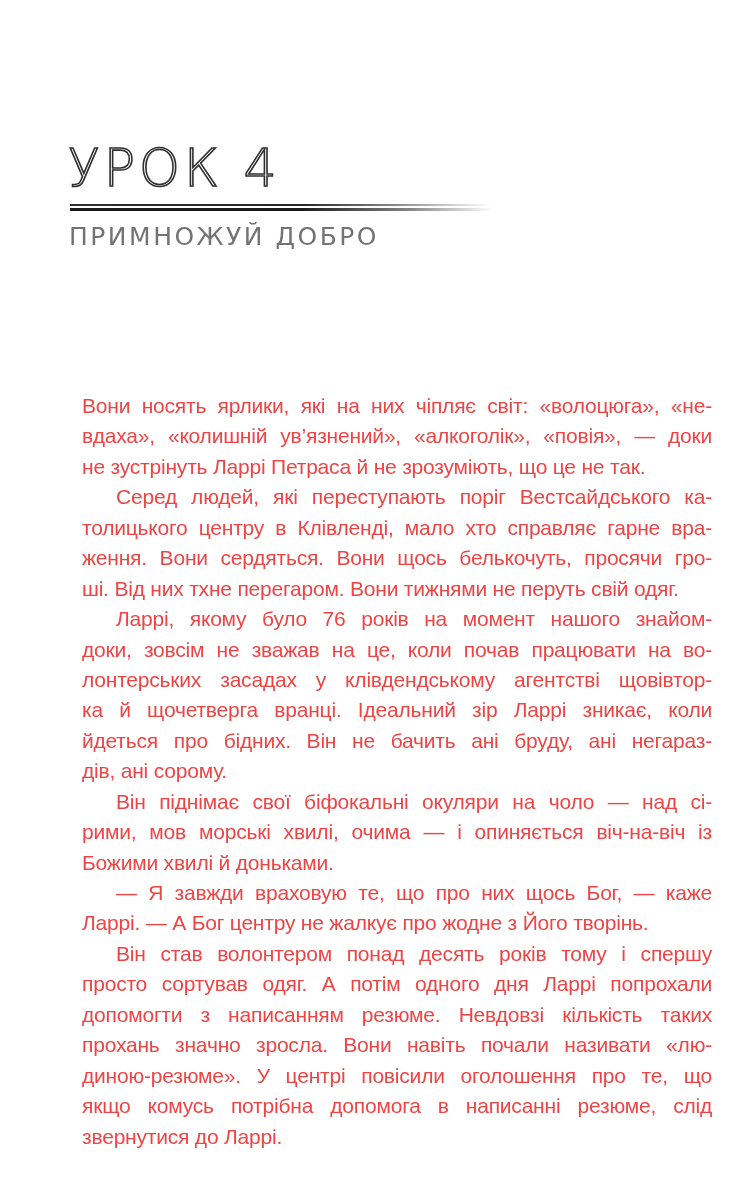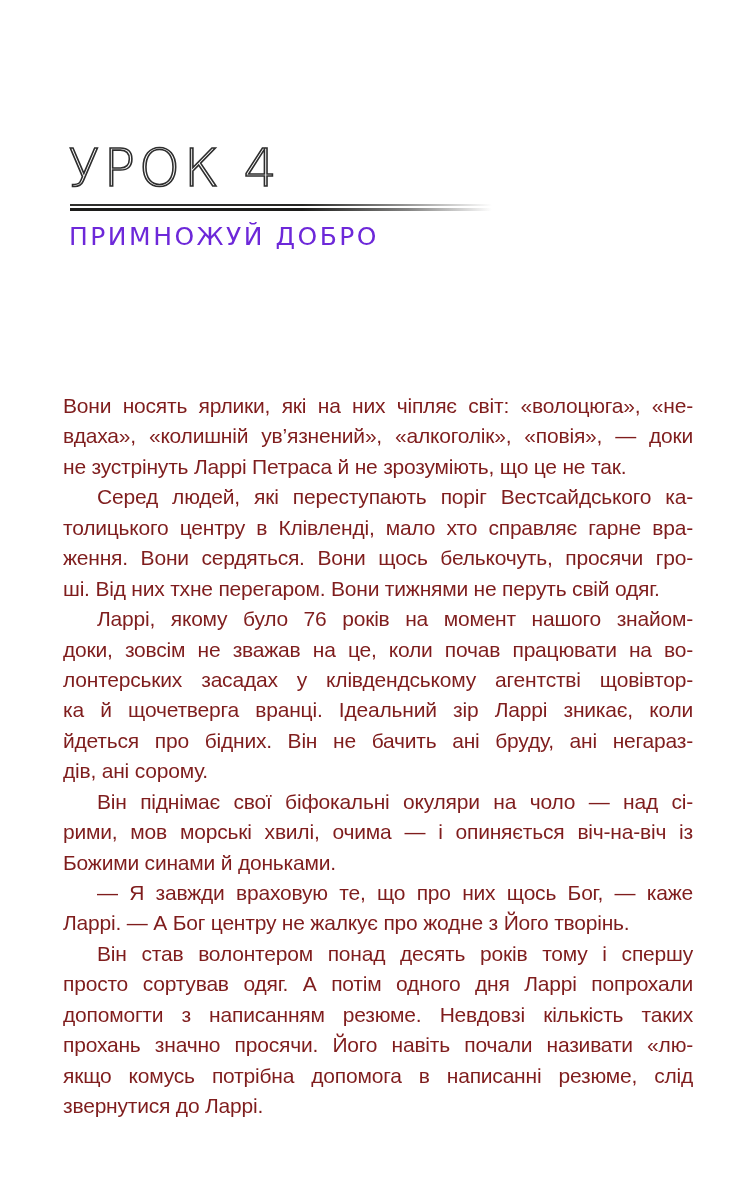--- a/index.html
+++ b/index.html
@@ -59,31 +59,31 @@
   
   .lesson-subtitle {
     position: absolute;
     left: 69px;
     top: 222px;
     margin: 0;
     font-family: "DejaVu Sans", sans-serif;
     font-size: 25px;
     font-weight: 400;
     letter-spacing: 2.5px;
-    color: #6d28d9;
+    color: #737373;
     white-space: nowrap;
   }
 
   
   .body-text {
     position: absolute;
-    left: 63px;
+    left: 82px;
     top: 391px;
     width: 630px;
-    color: #7f1d1d;
+    color: #ef4444;
   }
   .line {
     font-size: 21px;
     line-height: 30.45px;
     height: 30.45px;
     letter-spacing: -0.2px;
     text-align: justify;
     text-align-last: justify;
     white-space: normal;
     overflow: visible;
@@ -119,24 +119,25 @@
       <div class="line">ження. Вони сердяться. Вони щось белькочуть, просячи гро-</div>
       <div class="line last">ші. Від них тхне перегаром. Вони тижнями не перуть свій одяг.</div>
       <div class="line indent">Ларрі, якому було 76 років на момент нашого знайом-</div>
       <div class="line">доки, зовсім не зважав на це, коли почав працювати на во-</div>
       <div class="line">лонтерських засадах у клівдендському агентстві щовівтор-</div>
       <div class="line">ка й щочетверга вранці. Ідеальний зір Ларрі зникає, коли</div>
       <div class="line">йдеться про бідних. Він не бачить ані бруду, ані негараз-</div>
       <div class="line last">дів, ані сорому.</div>
       <div class="line indent">Він піднімає свої біфокальні окуляри на чоло — над сі-</div>
       <div class="line">рими, мов морські хвилі, очима — і опиняється віч-на-віч із</div>
-      <div class="line last">Божими синами й доньками.</div>
+      <div class="line last">Божими хвилі й доньками.</div>
       <div class="line indent">— Я завжди враховую те, що про них щось Бог, — каже</div>
       <div class="line last">Ларрі. — А Бог центру не жалкує про жодне з Його творінь.</div>
       <div class="line indent">Він став волонтером понад десять років тому і спершу</div>
       <div class="line">просто сортував одяг. А потім одного дня Ларрі попрохали</div>
       <div class="line">допомогти з написанням резюме. Невдовзі кількість таких</div>
-      <div class="line">прохань значно просячи. Його навіть почали називати «лю-</div>
+      <div class="line">прохань значно зросла. Вони навіть почали називати «лю-</div>
+      <div class="line">диною-резюме». У центрі повісили оголошення про те, що</div>
       <div class="line">якщо комусь потрібна допомога в написанні резюме, слід</div>
       <div class="line last">звернутися до Ларрі.</div>
     </div>
 
 </div>
 
 </body></html>

